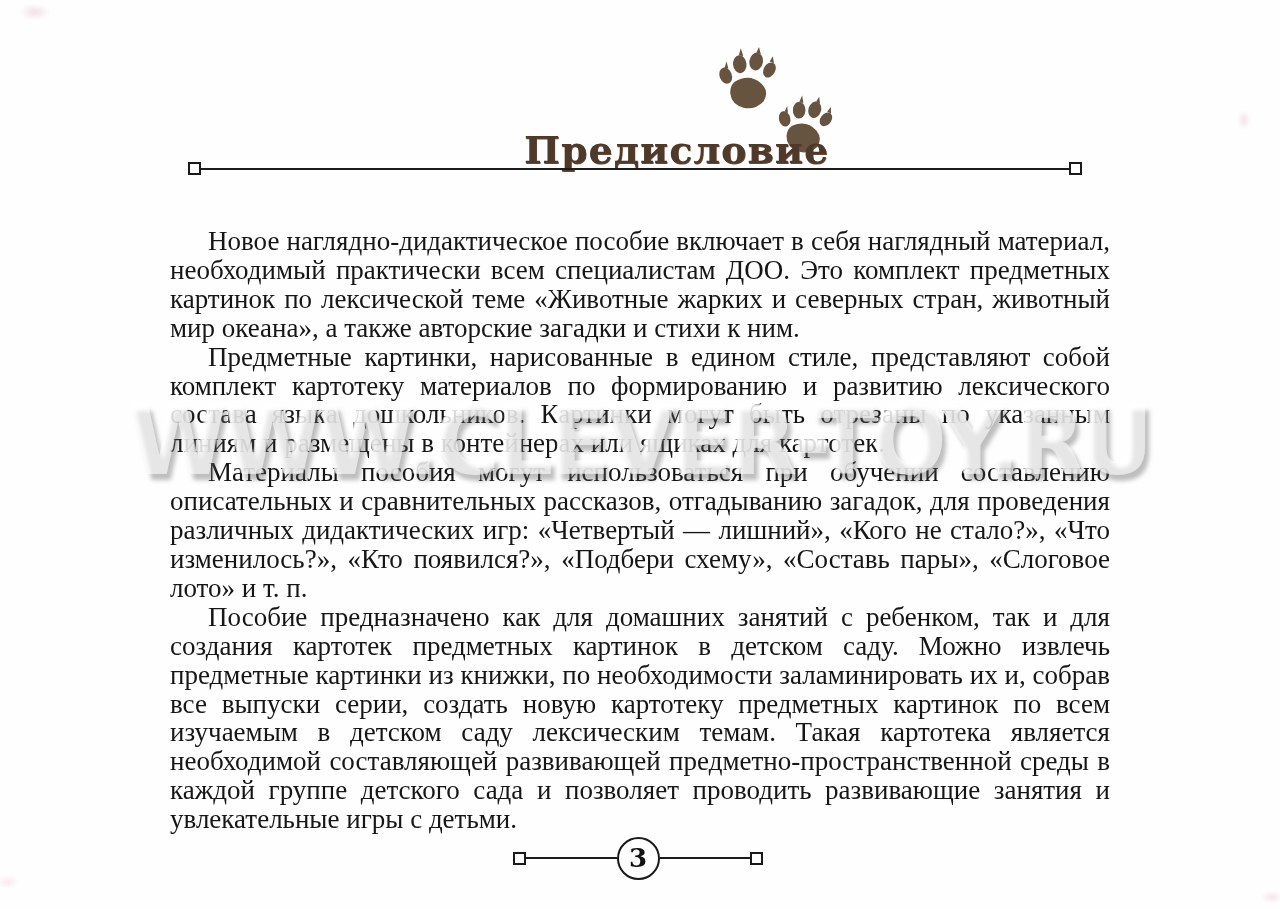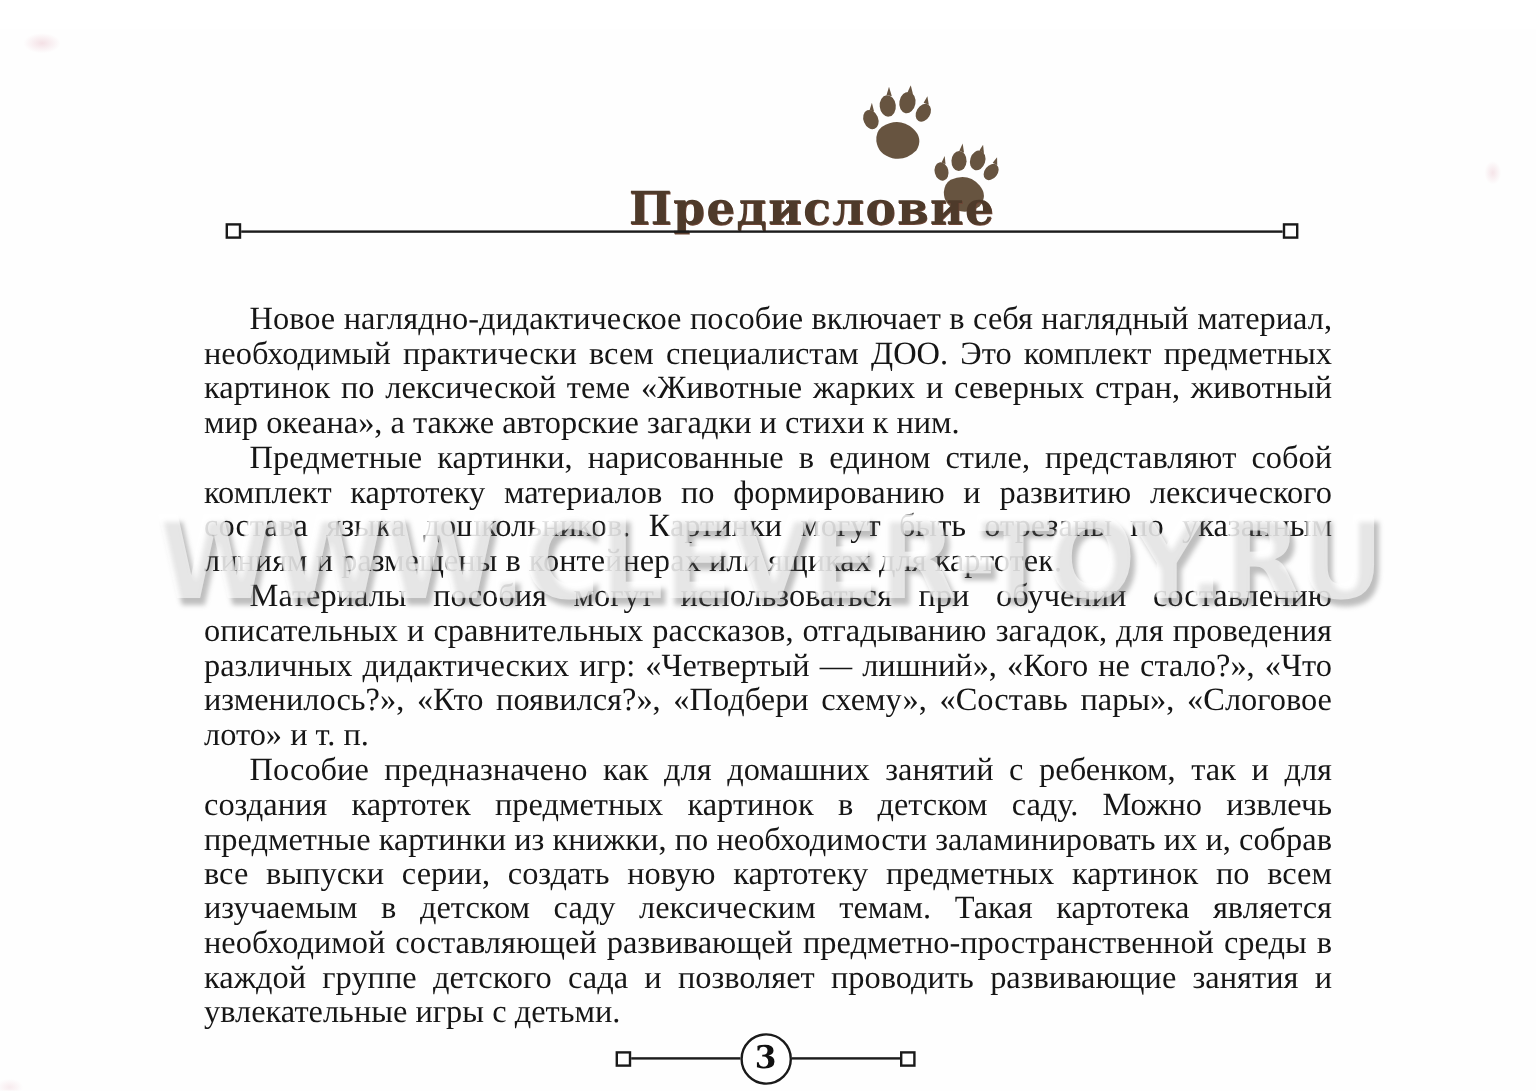--- a/index.html
+++ b/index.html
@@ -9,21 +9,20 @@
     background:#ffffff;
   }
   .page{
     position:absolute;inset:0;
     background:
       radial-gradient(22px 12px at 35px 12px,  rgba(224,168,182,.35), transparent 70%),
       radial-gradient(10px 14px at 1244px 120px, rgba(224,168,182,.30), transparent 70%),
       radial-gradient(16px 10px at 8px 882px,  rgba(224,168,182,.22), transparent 70%),
       radial-gradient(16px 10px at 1272px 897px, rgba(224,168,182,.28), transparent 70%),
       #fefefe;
-    margin-top: 24px;
   }
   .title{
     position:absolute;left:524px;top:106px;
     font-family:"DejaVu Serif","Liberation Serif",serif;
     font-size:38px;font-weight:bold;color:#4e3a2a;
     letter-spacing:1px;line-height:1;
     text-shadow:0.6px 0.6px 0 #6e4636;
   }
   .paw{position:absolute;}
   .paw1{left:716px;top:46px;width:64px;height:64px;transform:rotate(6deg);}

